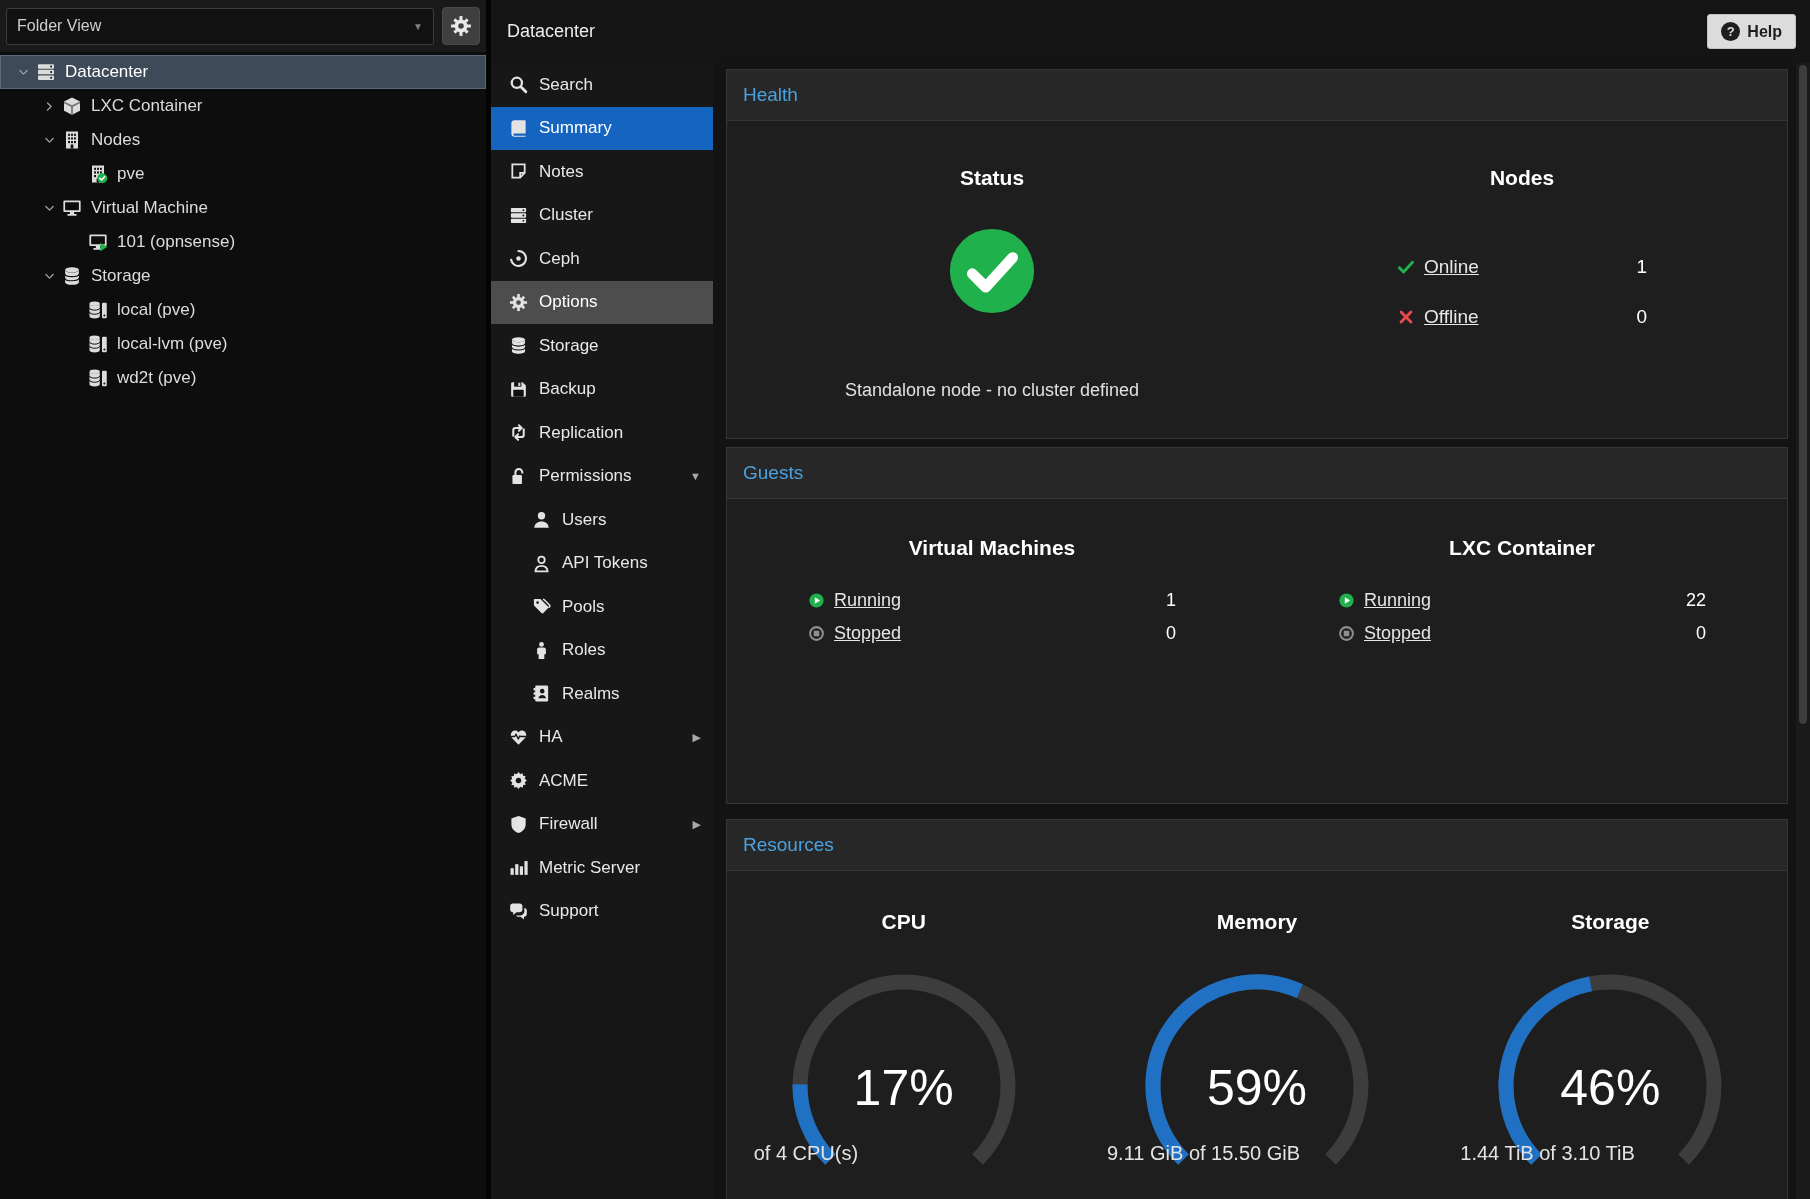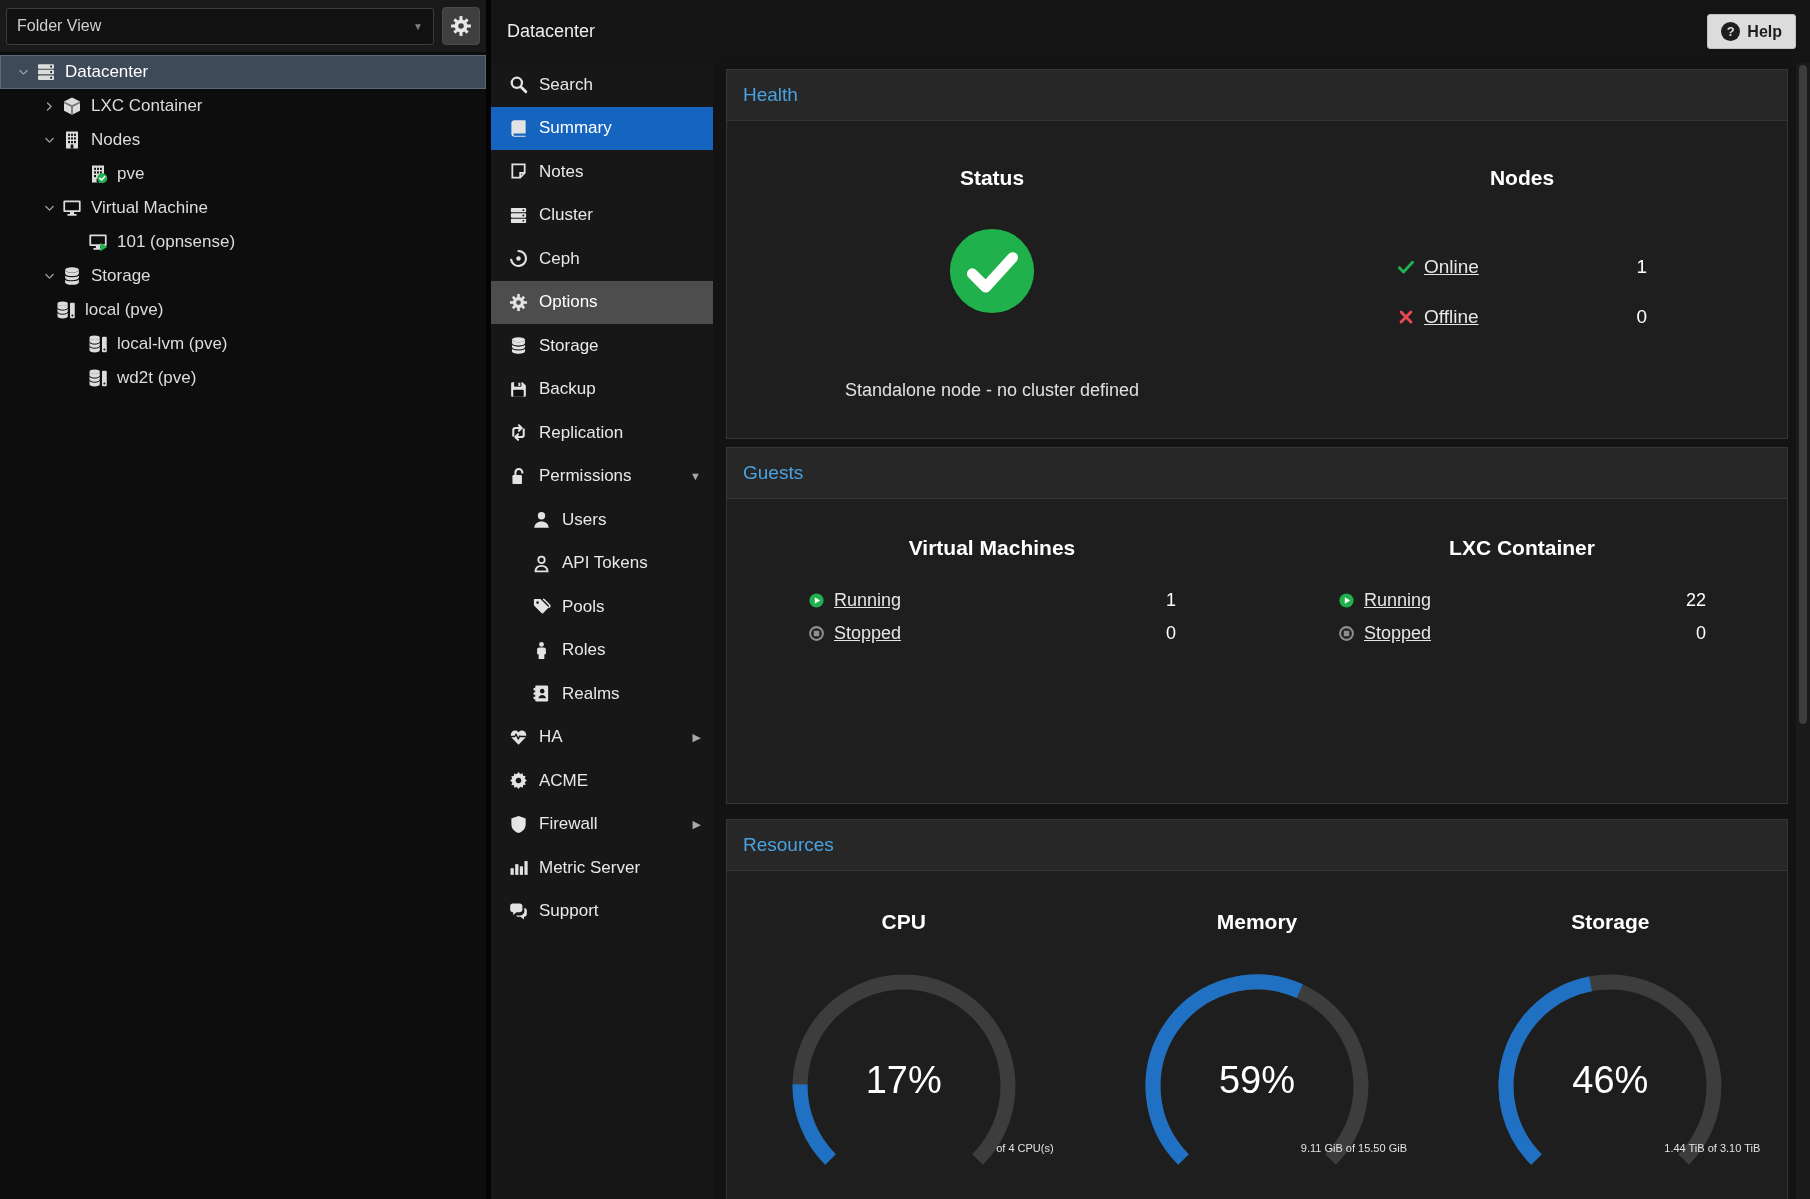--- a/index.html
+++ b/index.html
@@ -87,23 +87,23 @@
   .g-icon { width:17px; height:17px; display:block; }
 
   
   .res-body { padding-top:38px; }
   .r-col { flex:1; display:flex; flex-direction:column; align-items:center; }
   .gauge-wrap { position:relative; width:300px; height:238px; margin-top:14px; }
   .gauge-svg { width:300px; height:238px; display:block; }
   .gauge-track { stroke:var(--gtrack); stroke-width:15; fill:none; }
   .gauge-value { stroke:var(--gauge); stroke-width:15; fill:none; }
   .gauge-pct { position:absolute; top:111px; left:0; width:100%; text-align:center;
-               font-size:38px; color:#fff; }
-  .gauge-caption { position:absolute; top:194px; left:0; width:100%; text-align:right;
-                   font-size:11px; color:#e3e3e3; }
+               font-size:50px; color:#fff; }
+  .gauge-caption { position:absolute; top:194px; left:0; width:100%; text-align:left;
+                   font-size:20px; color:#e3e3e3; }
 
   
   .vscroll { width:14px; flex:0 0 14px; background:#1a1a1a; position:relative; }
   .vthumb { position:absolute; top:2px; left:3px; width:8px; height:58%; background:#3d3d3d; border-radius:5px; }
 </style>
 </head>
 <body>
 
 <div class="app">
 
@@ -256,21 +256,21 @@
                 <path d="M2.5 3.1v9.8c0 1.2 2.5 2.1 5.5 2.1s5.5-.9 5.5-2.1V3.1c0 1.2-2.5 2.1-5.5 2.1S2.5 4.3 2.5 3.1z"></path>
               </g>
               <g fill="none" stroke="#101010" stroke-width="0.9">
                 <path d="M2.5 6.4c0 1.2 2.5 2.1 5.5 2.1s5.5-.9 5.5-2.1"></path>
                 <path d="M2.5 9.7c0 1.2 2.5 2.1 5.5 2.1s5.5-.9 5.5-2.1"></path>
               </g>
             </svg>
           </span>
           <span class="tree-label">Storage</span>
         </div>
-        <div class="tree-row" style="padding-left: 32px;">
+        <div class="tree-row" style="padding-left: 64px;">
           <span class="expander"></span>
           <span class="tree-icon">
             <svg viewBox="0 0 16 16" width="100%" height="100%" xmlns="http://www.w3.org/2000/svg">
               <g fill="currentColor">
                 <ellipse cx="5.3" cy="3" rx="4.1" ry="1.8"></ellipse>
                 <path d="M1.2 3v9.9c0 1 1.8 1.8 4.1 1.8s4.1-.8 4.1-1.8V3c0 1-1.8 1.8-4.1 1.8S1.2 4 1.2 3z"></path>
               </g>
               <g fill="none" stroke="#0d0d0d" stroke-width="0.8">
                 <path d="M1.2 6.3c0 1 1.8 1.8 4.1 1.8s4.1-.8 4.1-1.8"></path>
                 <path d="M1.2 9.6c0 1 1.8 1.8 4.1 1.8s4.1-.8 4.1-1.8"></path>

